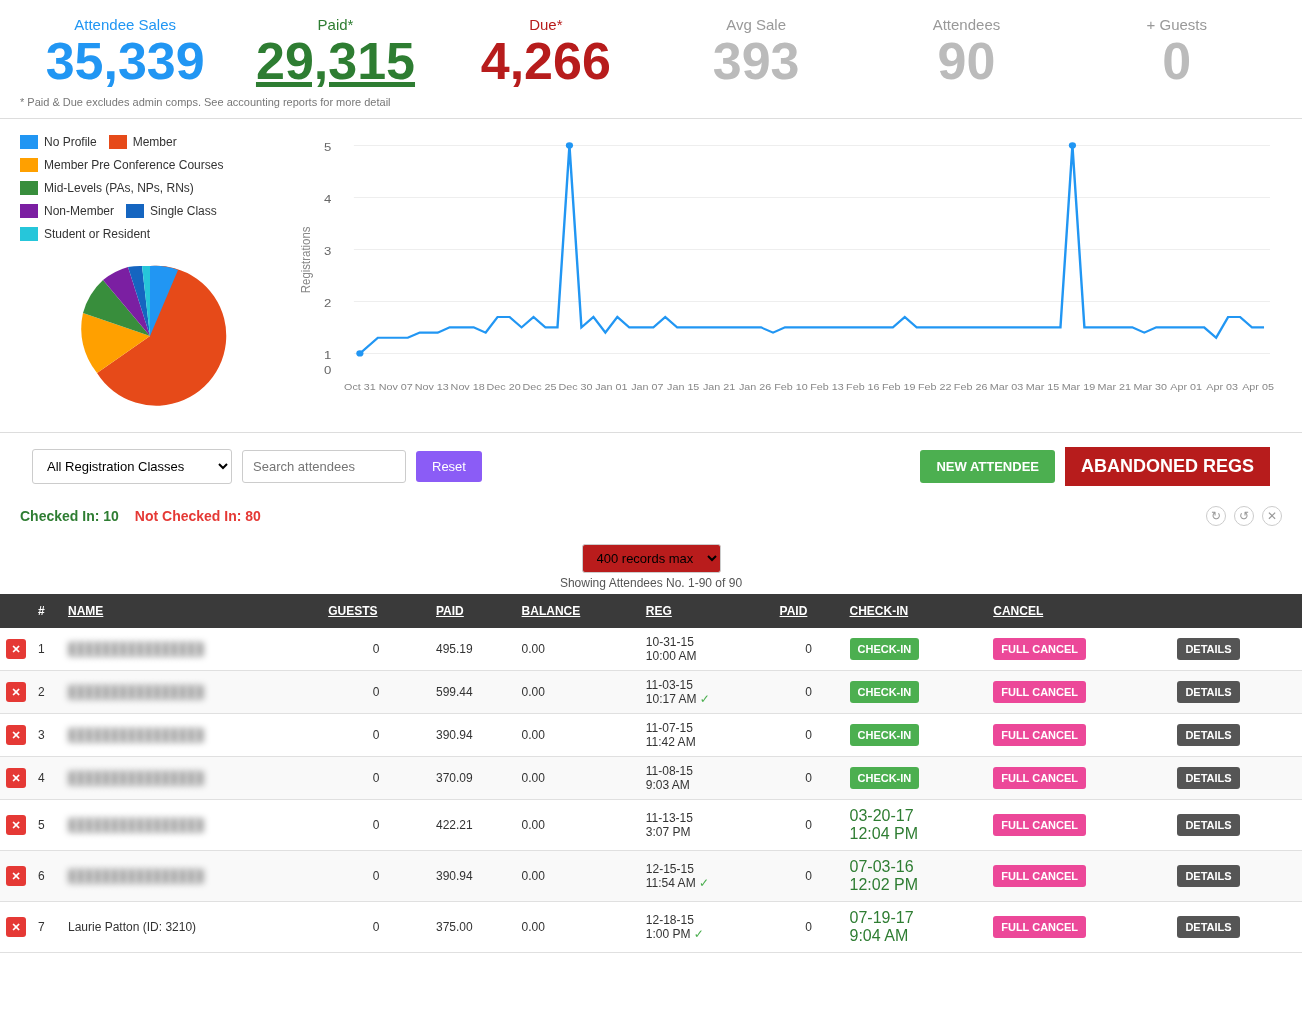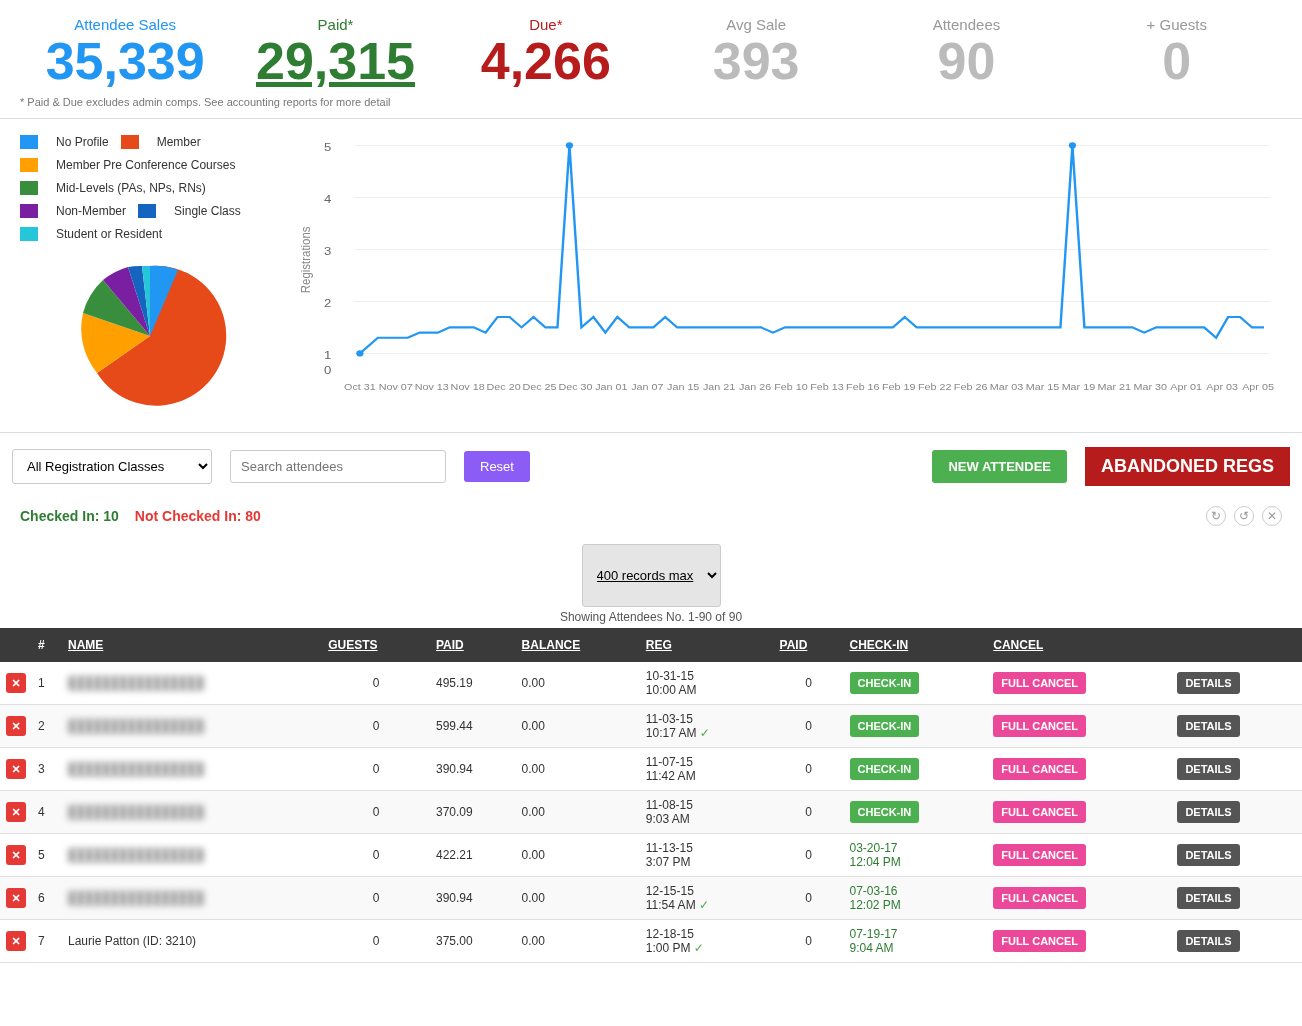--- a/index.html
+++ b/index.html
@@ -30,49 +30,49 @@
     .stat-note { font-size: 11px; color: #777; margin-top: 4px; }
 
     
     .chart-section {
       display: flex;
       padding: 16px 20px;
       border-bottom: 1px solid #ddd;
       gap: 20px;
     }
     .legend-area { width: 260px; flex-shrink: 0; }
-    .legend-item { display: flex; align-items: center; gap: 18px; margin-bottom: 5px; font-size: 12px; }
+    .legend-item { display: flex; align-items: center; gap: 6px; margin-bottom: 5px; font-size: 12px; }
     .legend-color { width: 18px; height: 14px; flex-shrink: 0; }
     .pie-container { margin-top: 10px; display: flex; justify-content: center; }
     .chart-area { flex: 1; position: relative; }
 
     
     .line-chart { width: 100%; height: 260px; }
 
     
     .controls-section {
-      padding: 14px 12px;
+      padding: 14px 32px;
       display: flex;
       align-items: center;
-      gap: 18px;
+      gap: 10px;
     }
     .controls-section select {
       padding: 8px 10px;
       border: 1px solid #ccc;
       border-radius: 3px;
       font-size: 13px;
       min-width: 200px;
       background: #fff;
     }
     .controls-section input[type="text"] {
       padding: 8px 10px;
       border: 1px solid #ccc;
       border-radius: 3px;
       font-size: 13px;
-      width: 216px;
+      width: 164px;
     }
     .btn-reset {
       padding: 8px 16px;
       background: #8b5cf6;
       color: #fff;
       border: none;
       border-radius: 3px;
       cursor: pointer;
       font-size: 13px;
     }
@@ -109,26 +109,25 @@
     .not-checked-in { color: #e53935; font-weight: bold; font-size: 14px; }
     .checkin-icons { margin-left: auto; display: flex; gap: 8px; align-items: center; }
     .icon-circle { width: 20px; height: 20px; border-radius: 50%; border: 1px solid #ccc; display: flex; align-items: center; justify-content: center; color: #999; font-size: 12px; cursor: pointer; }
 
     
     .records-section {
       text-align: center;
       padding: 8px 0 4px;
     }
     .records-select {
-      padding: 22px 10px;
+      padding: 5px 10px;
       border: 1px solid #ccc;
       border-radius: 3px;
       font-size: 13px;
-      background: #e5e5e5;
-      text-decoration: underline;
+      background: #b91c1c;
     }
     .showing-text { font-size: 12px; color: #555; margin-top: 3px; }
 
     
     .attendees-table { width: 100%; border-collapse: collapse; }
     .attendees-table thead tr { background: #3a3a3a; color: #fff; }
     .attendees-table thead th {
       padding: 10px 6px;
       text-align: left;
       font-size: 12px;
@@ -179,21 +178,21 @@
     .btn-details {
       background: #555;
       color: #fff;
       border: none;
       border-radius: 3px;
       padding: 5px 8px;
       font-size: 11px;
       font-weight: bold;
       cursor: pointer;
     }
-    .checkin-date { color: #2196F3; font-size: 12px; }
+    .checkin-date { color: #2196F3; font-size: 16px; }
     .checkin-date.green { color: #2e7d32; }
     .reg-date { font-size: 11px; }
     .check-mark { color: #4caf50; }
   </style>
 </head>
 <body>
 
 <div class="stats-section">
   <div class="stats-row">
     <div class="stat-item">

